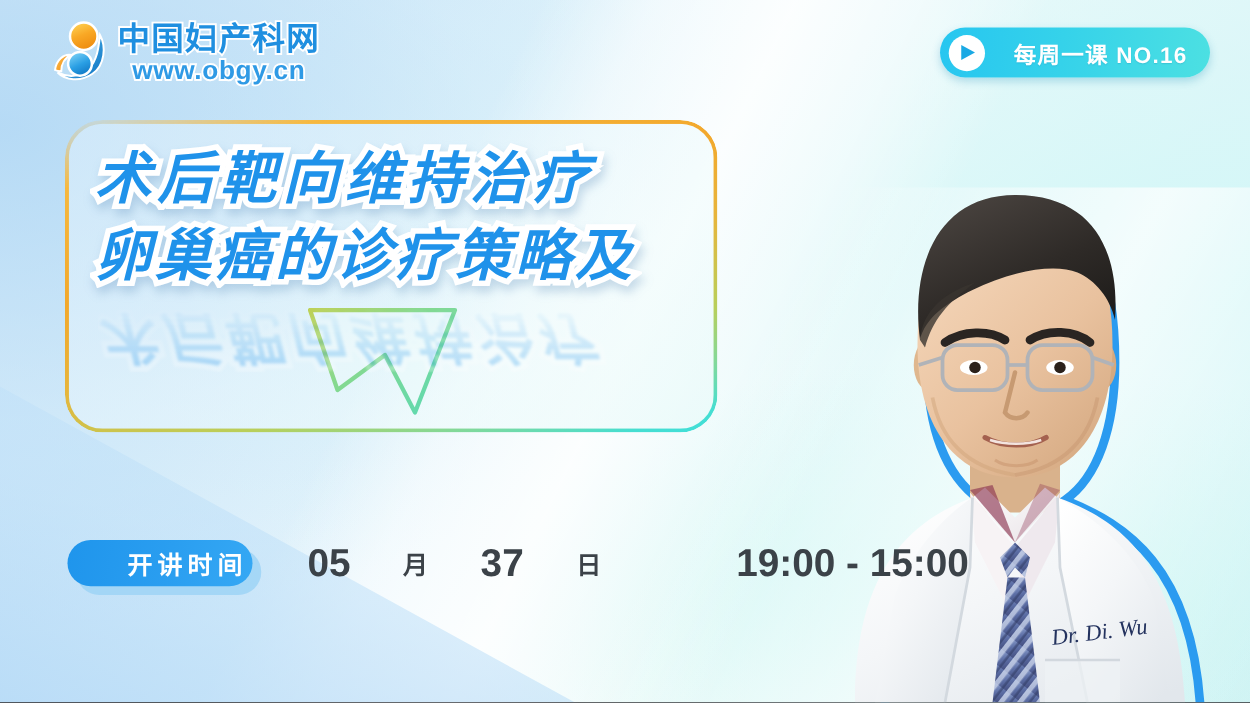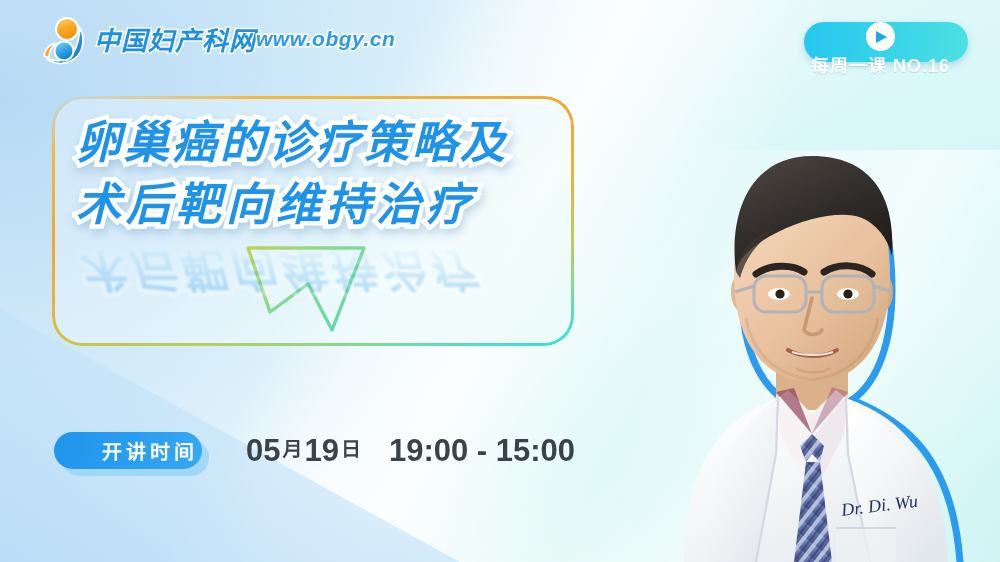--- a/index.html
+++ b/index.html
@@ -62,21 +62,21 @@
   
   #logo {
     position: absolute;
     left: 40px;
     top: 14px;
     display: flex;
     align-items: center;
     gap: 6px;
   }
   #logo .mark { width: 48px; height: 56px; display: block; }
-  #logo .wordmark { display: flex; line-height: 1; font-style: italic; }
+  #logo .wordmark { display: flex; flex-direction: column; line-height: 1; }
   #logo .cn {
     font-size: 26px;
     font-weight: 700;
     letter-spacing: 1px;
     color: #1f8fe0;
     -webkit-text-stroke: 3px #ffffff;
     paint-order: stroke fill;
     margin-bottom: 2px;
   }
   #logo .url {
@@ -90,26 +90,25 @@
   }
 
   
   #episode-badge {
     position: absolute;
     right: 32px;
     top: 22px;
     height: 40px;
     display: flex;
     align-items: center;
-    gap: 0;
+    gap: 23px;
     padding: 0 18px 0 7px;
     border-radius: 22px;
     background: linear-gradient(95deg, #27c6f0 0%, #35d2ea 45%, #4ce0e2 100%);
     box-shadow: 0 3px 7px rgba(40,150,190,0.30);
-    flex-direction: column;
   }
   #episode-badge .play {
     width: 29px; height: 29px; flex: none;
     border-radius: 50%;
     background: #ffffff;
     display: flex; align-items: center; justify-content: center;
   }
   #episode-badge .play i {
     display: block;
     width: 0; height: 0;
@@ -240,23 +239,24 @@
     font-size: 20px;
     font-weight: 700;
     color: #ffffff;
     letter-spacing: 4px;
     text-indent: 4px;
     margin-left: 40px;
   }
   #schedule-datetime {
     margin-left: 44px;
     display: flex;
-    align-items: flex-start;
+    align-items: center;
     color: #3b4248;
     white-space: nowrap;
+    gap: 40px;
   }
   #schedule-datetime .num { font-size: 31px; font-weight: 700; letter-spacing: 0px; }
   #schedule-datetime .unit { font-size: 20px; font-weight: 700; padding: 0 2px; }
   #schedule-datetime .gap { width: 26px; display: inline-block; }
 
   
   #doctor {
     position: absolute;
     right: 0;
     bottom: 0;
@@ -331,22 +331,22 @@
       </linearGradient>
     </defs>
     <path d="M2 2 L118 2 L86 84 L62 38 L24 66 Z" fill="rgba(236,250,250,0.45)" stroke="url(#tailGrad)" stroke-width="3.4" stroke-linejoin="round" stroke-linecap="round"></path>
   </svg>
 
   <div id="title-reflection">
     <div class="title-line l2">术后靶向维持治疗</div>
   </div>
 
   <div id="title-block">
+    <div class="title-line l2">术后靶向维持治疗</div>
     <div class="title-line l1">卵巢癌的诊疗策略及</div>
-    <div class="title-line l2">术后靶向维持治疗</div>
   </div>
 
   <div id="doctor">
     <svg viewBox="0 0 420 520">
       <defs>
         <linearGradient id="coatG" x1="0.1" y1="0" x2="0.9" y2="1">
           <stop offset="0%" stop-color="#ffffff"></stop>
           <stop offset="45%" stop-color="#f4f6f8"></stop>
           <stop offset="100%" stop-color="#e2e7ec"></stop>
         </linearGradient>
@@ -450,20 +450,20 @@
   <div id="schedule">
     <div id="schedule-pill-wrap">
       <div id="schedule-pill-shadow"></div>
       <div id="schedule-pill">
         <span class="txt">开讲时间</span>
       </div>
     </div>
     <div id="schedule-datetime">
       <span class="num">05</span>
       <span class="unit">月</span>
-      <span class="num">19</span>
+      <span class="num">37</span>
       <span class="unit">日</span>
       <span class="gap"></span>
       <span class="num">19:00 - 15:00</span>
     </div>
   </div>
 
 </div>
 
 </body></html>

